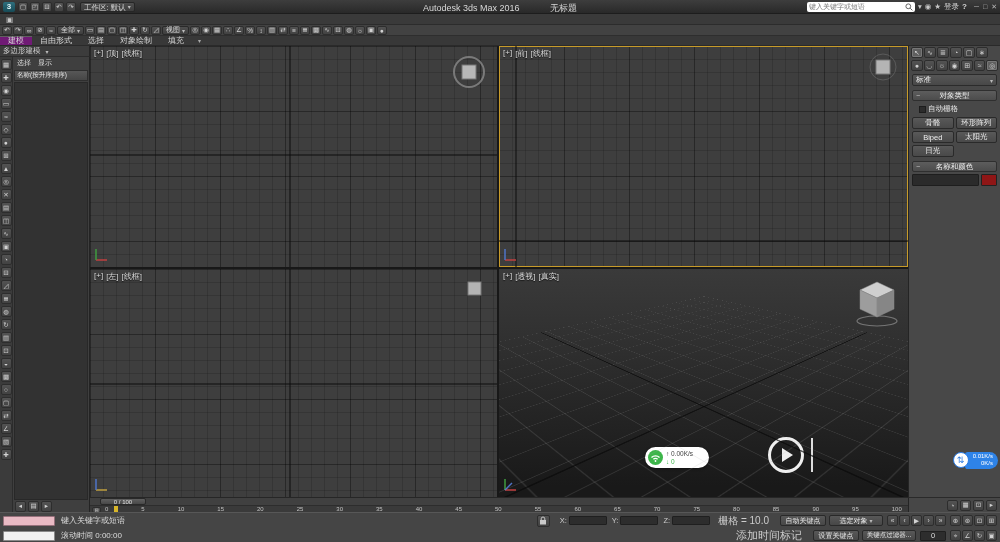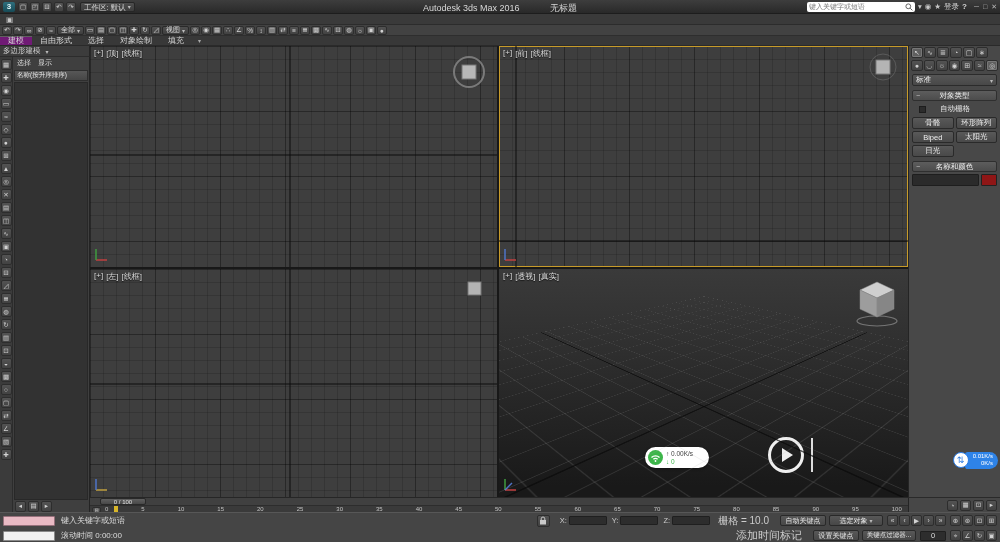--- a/index.html
+++ b/index.html
@@ -97,21 +97,21 @@
     border-left:1px solid #242424;display:flex;flex-direction:column}
   .cp-tabs,.cp-cats{display:flex;gap:1px;padding:1px 2px}
   .cp-tab,.cp-cat{width:12px;height:11px;font-size:7px}
   .cp-tab.active,.cp-cat.active{background:#5f5f5f;box-shadow:inset 0 0 0 1px #777}
   .cp-drop{margin:2px 3px 1px;height:12px;background:linear-gradient(#565656,#484848);border:1px solid #2b2b2b;
     border-radius:2px;display:flex;align-items:center;padding:0 3px;font-size:7.5px;color:#e8e8e8}
   .cp-drop .caret{margin-left:auto}
   .rollout{margin:3px 3px 0;height:11px;background:linear-gradient(#5d5d5d,#4c4c4c);border:1px solid #2f2f2f;
     border-radius:2px;display:flex;align-items:center;justify-content:center;font-size:7.5px;color:#eee;position:relative}
   .rollout .minus{position:absolute;left:3px;font-size:7px;color:#ccc}
-  .autogrid{display:flex;align-items:center;gap:14px;margin:3px 0 2px 10px;font-size:7.5px;color:#e5e5e5}
+  .autogrid{display:flex;align-items:center;gap:2px;margin:3px 0 2px 10px;font-size:7.5px;color:#e5e5e5}
   .checkbox{width:7px;height:7px;background:#2c2c2c;border:1px solid #1d1d1d}
   .cp-grid{display:grid;grid-template-columns:1fr 1fr;gap:2px;margin:1px 3px}
   .cp-btn{height:12px;background:linear-gradient(#595959,#494949);border:1px solid #2a2a2a;border-radius:2px;
     display:flex;align-items:center;justify-content:center;font-size:7.5px;color:#eee;white-space:nowrap;overflow:hidden}
   .name-row{display:flex;gap:2px;margin:2px 3px}
   .name-input{flex:1;height:12px;background:#2b2b2b;border:1px solid #1e1e1e;border-radius:1px}
   .color-swatch{width:16px;height:12px;border:1px solid #222;border-radius:1px}
   .cp-bottomicons{position:absolute;left:908px;top:497px;width:92px;height:15px;background:#474747;
     border-top:1px solid #2a2a2a;border-left:1px solid #242424;display:flex;align-items:center;
     justify-content:flex-end;gap:2px;padding:0 3px}

